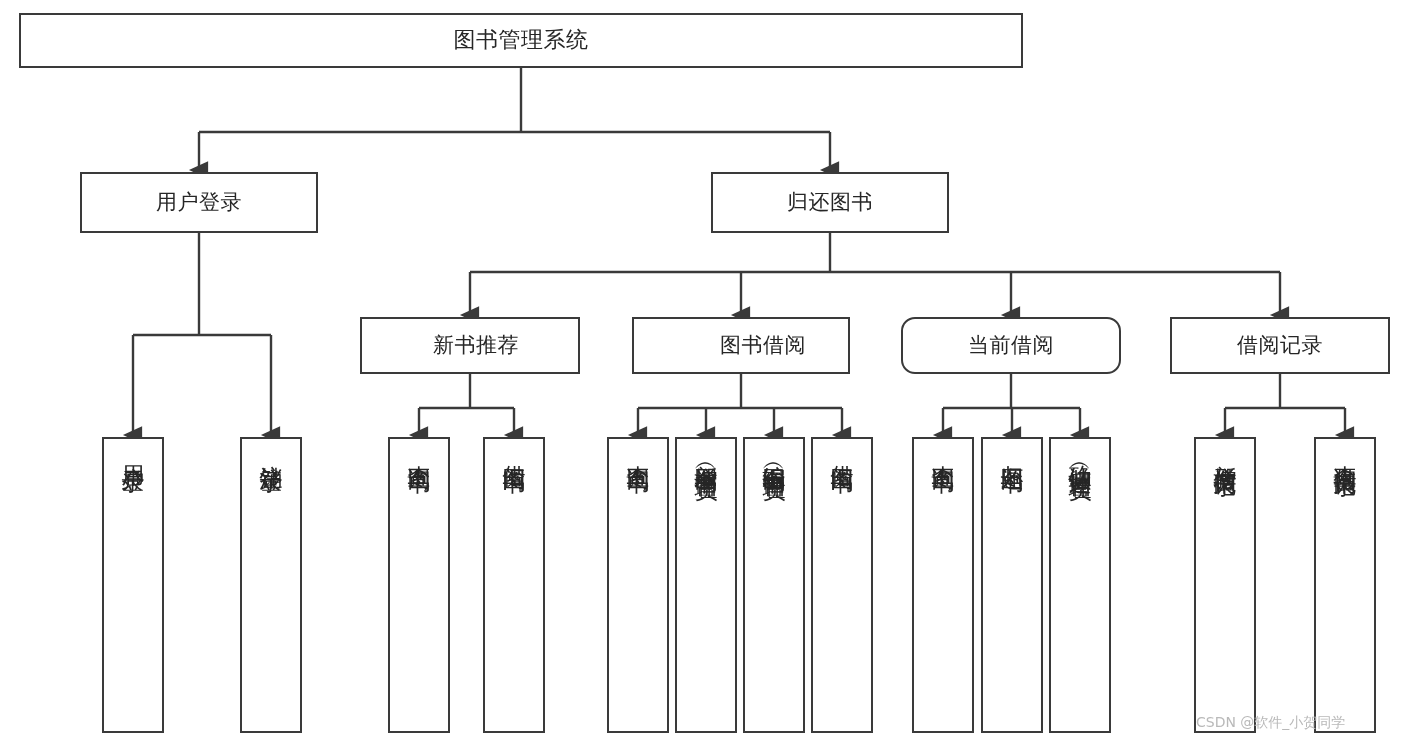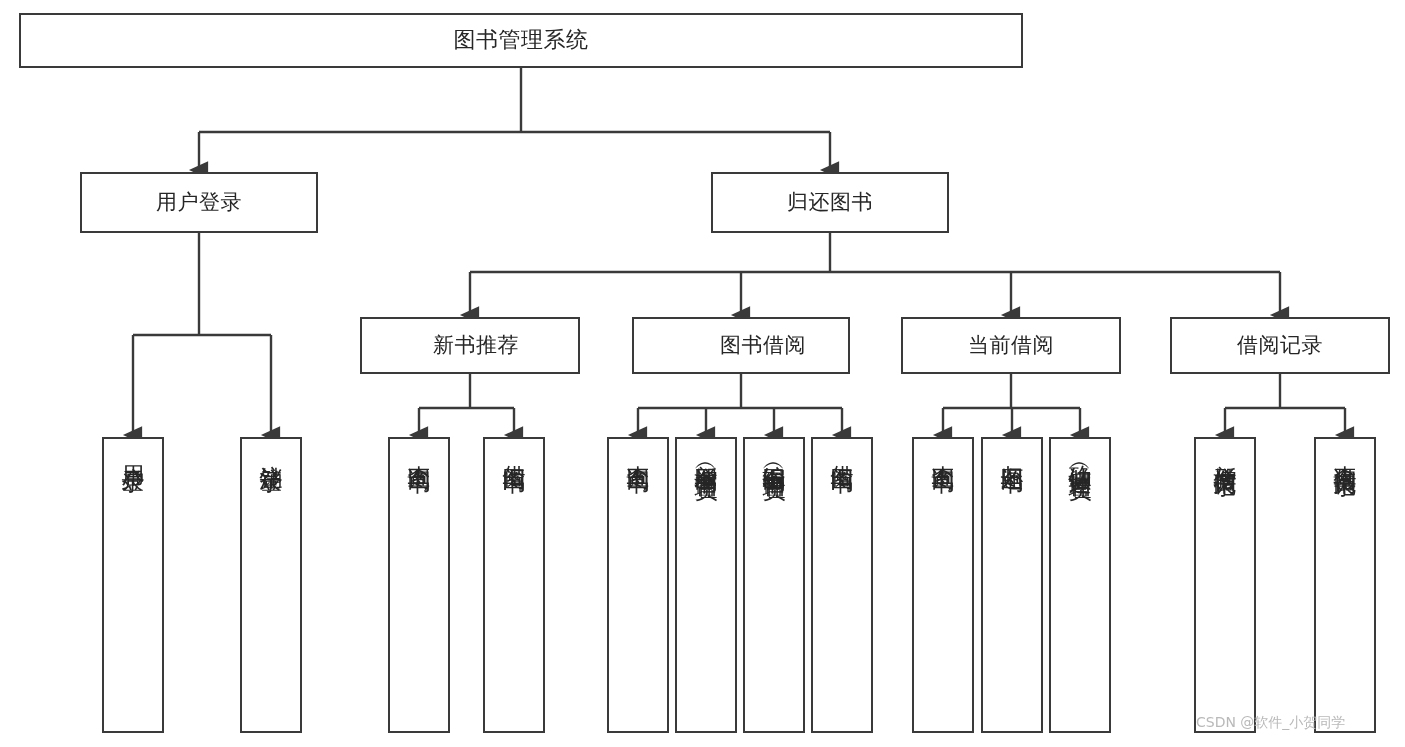--- a/index.html
+++ b/index.html
@@ -123,21 +123,21 @@
       </div>
       <div class="node-box horizontal" style="left: 711px; top: 172px; width: 238px; height: 61px;">
         <span class="node-label">归还图书</span>
       </div>
       <div class="node-box horizontal" style="left: 360px; top: 317px; width: 220px; height: 57px; padding-left: 12px;">
         <span class="node-label">新书推荐</span>
       </div>
       <div class="node-box horizontal" style="left: 632px; top: 317px; width: 218px; height: 57px; padding-left: 44px;">
         <span class="node-label">图书借阅</span>
       </div>
-      <div class="node-box horizontal" style="left: 901px; top: 317px; width: 220px; height: 57px;">
+      <div class="node-box horizontal" style="left: 901px; top: 317px; width: 220px; height: 57px; border-radius: 14px;">
         <span class="node-label">当前借阅</span>
       </div>
       <div class="node-box horizontal" style="left: 1170px; top: 317px; width: 220px; height: 57px;">
         <span class="node-label">借阅记录</span>
       </div>
       <div class="node-box vertical" style="left: 102px; top: 437px; width: 62px; height: 296px;">
         <span class="node-label">用户登录</span>
       </div>
       <div class="node-box vertical" style="left: 240px; top: 437px; width: 62px; height: 296px;">
         <span class="node-label">注销登录</span>

